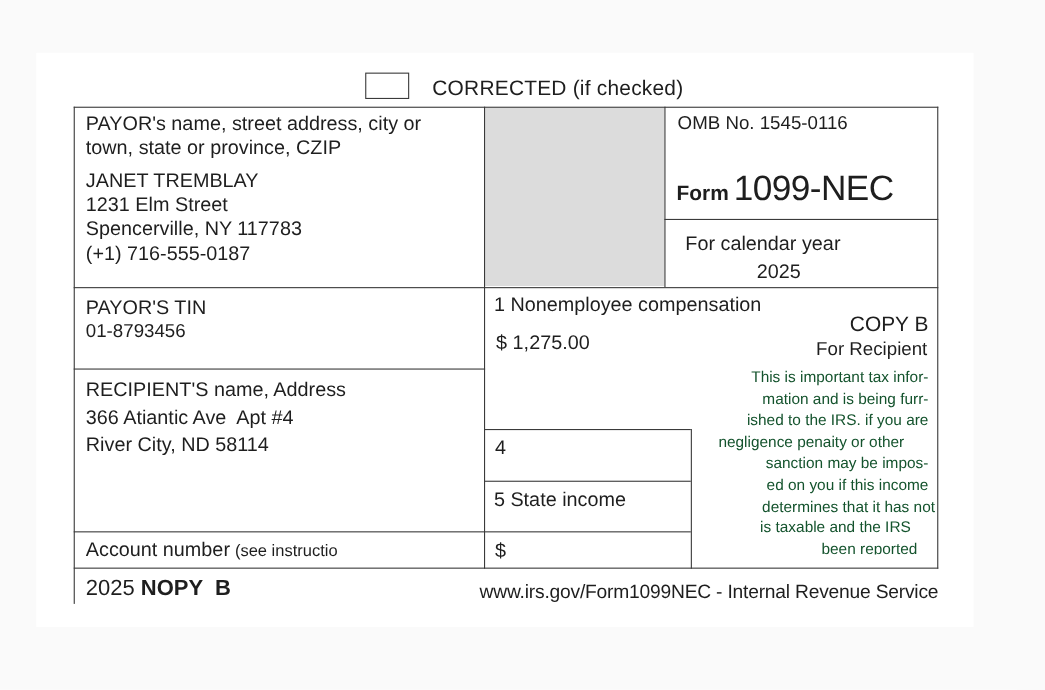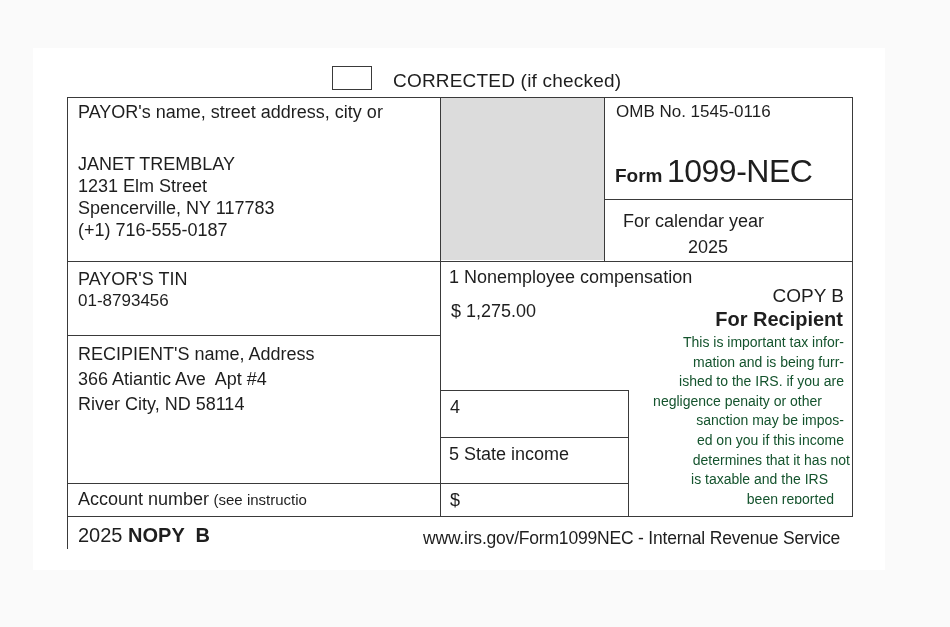--- a/index.html
+++ b/index.html
@@ -48,20 +48,21 @@
 <div class="line-h" style="left:67px; top:261px; width:786px;"></div>
 <div class="line-h" style="left:67px; top:335px; width:374px;"></div>
 <div class="line-h" style="left:440px; top:390px; width:188px;"></div>
 <div class="line-v" style="left:628px; top:390px; height:127px;"></div>
 <div class="line-h" style="left:440px; top:437px; width:188px;"></div>
 <div class="line-h" style="left:67px; top:483px; width:561px;"></div>
 <div class="line-h" style="left:67px; top:516px; width:786px;"></div>
 
 <div class="abs t18" style="left:78px; top:101px;">
   <div>PAYOR's name, street address, city or</div>
+  <div>town, state or province, CZIP</div>
 </div>
 <div class="abs t18" style="left:78px; top:153px;">
   <div>JANET TREMBLAY</div>
   <div>1231 Elm Street</div>
   <div>Spencerville,  NY 117783</div>
   <div>(+1) 716-555-0187</div>
 </div>
 
 <div class="abs" style="left:616px; top:102px; font-size:17px;">OMB No. 1545-0116</div>
 <div class="abs" style="left:615px; top:153px; white-space:nowrap;">
@@ -71,21 +72,21 @@
 <div class="abs t18" style="left:623px; top:210px;">For calendar year</div>
 <div class="abs t18" style="left:688px; top:236px;">2025</div>
 
 <div class="abs t18" style="left:78px; top:268px;text-align:center;">PAYOR'S TIN</div>
 <div class="abs t17" style="left:78px; top:290px;">01-8793456</div>
 
 <div class="abs t18" style="left:449px; top:266px;">1 Nonemployee compensation</div>
 <div class="abs t18" style="left:451px; top:300px;">$ 1,275.00</div>
 
 <div class="abs" style="right:106px; top:285px; font-size:19px;">COPY B</div>
-<div class="abs" style="right:107px; top:308px; font-size:20px; font-weight:bold;text-align:center;">For Recipient</div>
+<div class="abs" style="right:107px; top:308px; font-size:17px; font-weight:normal;text-align:center;">For Recipient</div>
 <div class="notice">
   <span>This is important tax infor-</span>
   <span>mation and is being furr-</span>
   <span>ished to the IRS. if you are</span>
   <span style="margin-right:22px;">negligence penaity or other</span>
   <span>sanction may be impos-</span>
   <span>ed on you if this income</span>
   <span style="margin-right:-6px;">determines that it has not</span>
   <span style="margin-right:16px;">is taxable and the IRS</span>
   <span style="margin-right:10px; height:14px; overflow:hidden;">been reported</span>
@@ -101,13 +102,13 @@
 
 <div class="abs" style="left:78px; top:489px; width:360px; overflow:hidden; white-space:nowrap;">
   <span style="font-size:18px;">Account number</span>
   <span style="font-size:15px;">(see instructio</span>
 </div>
 
 <div class="abs" style="left:78px; top:524px; font-size:20px;">
   <span>2025</span>
   <span style="font-weight:bold; white-space:pre;">NOPY  B</span>
 </div>
-<div class="abs" style="right:110px; top:528px; font-size:17.5px; white-space:nowrap; letter-spacing:-0.2px;">www.irs.gov/Form1099NEC - Internal Revenue Service</div>
+<div class="abs" style="right:97px; top:528px; font-size:17.5px; white-space:nowrap; letter-spacing:-0.2px;">www.irs.gov/Form1099NEC - Internal Revenue Service</div>
 
 </body></html>

